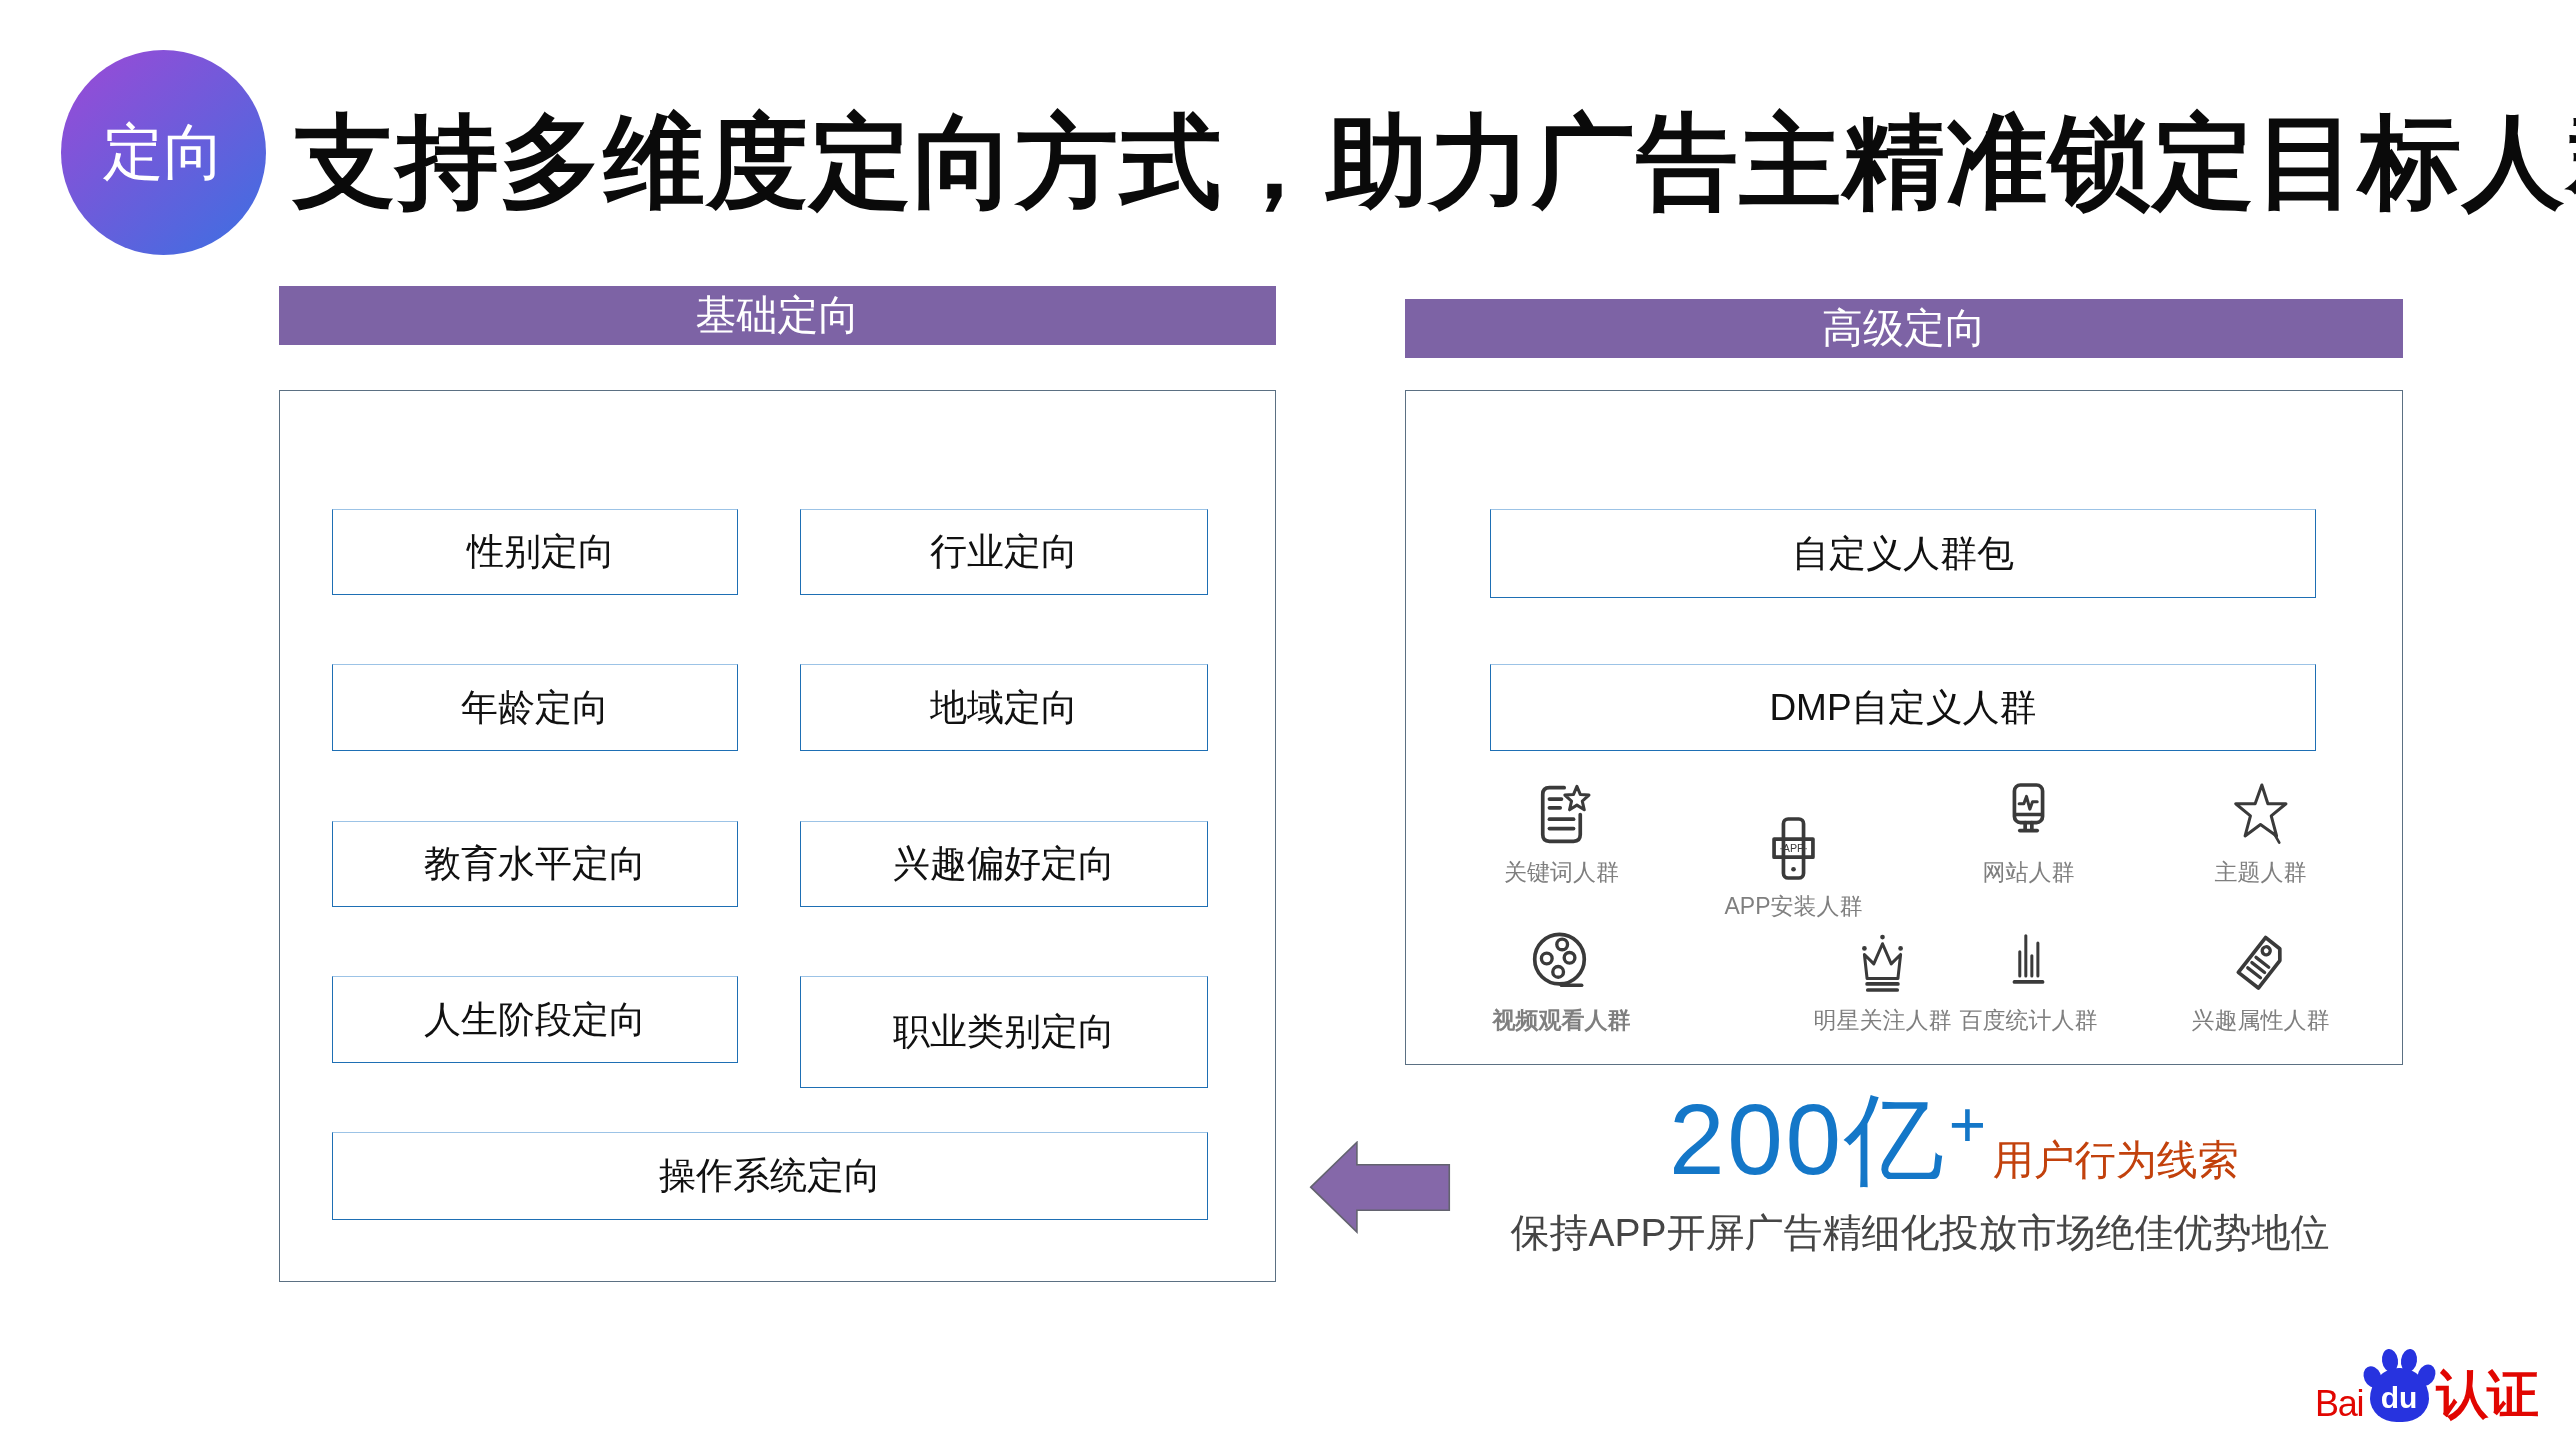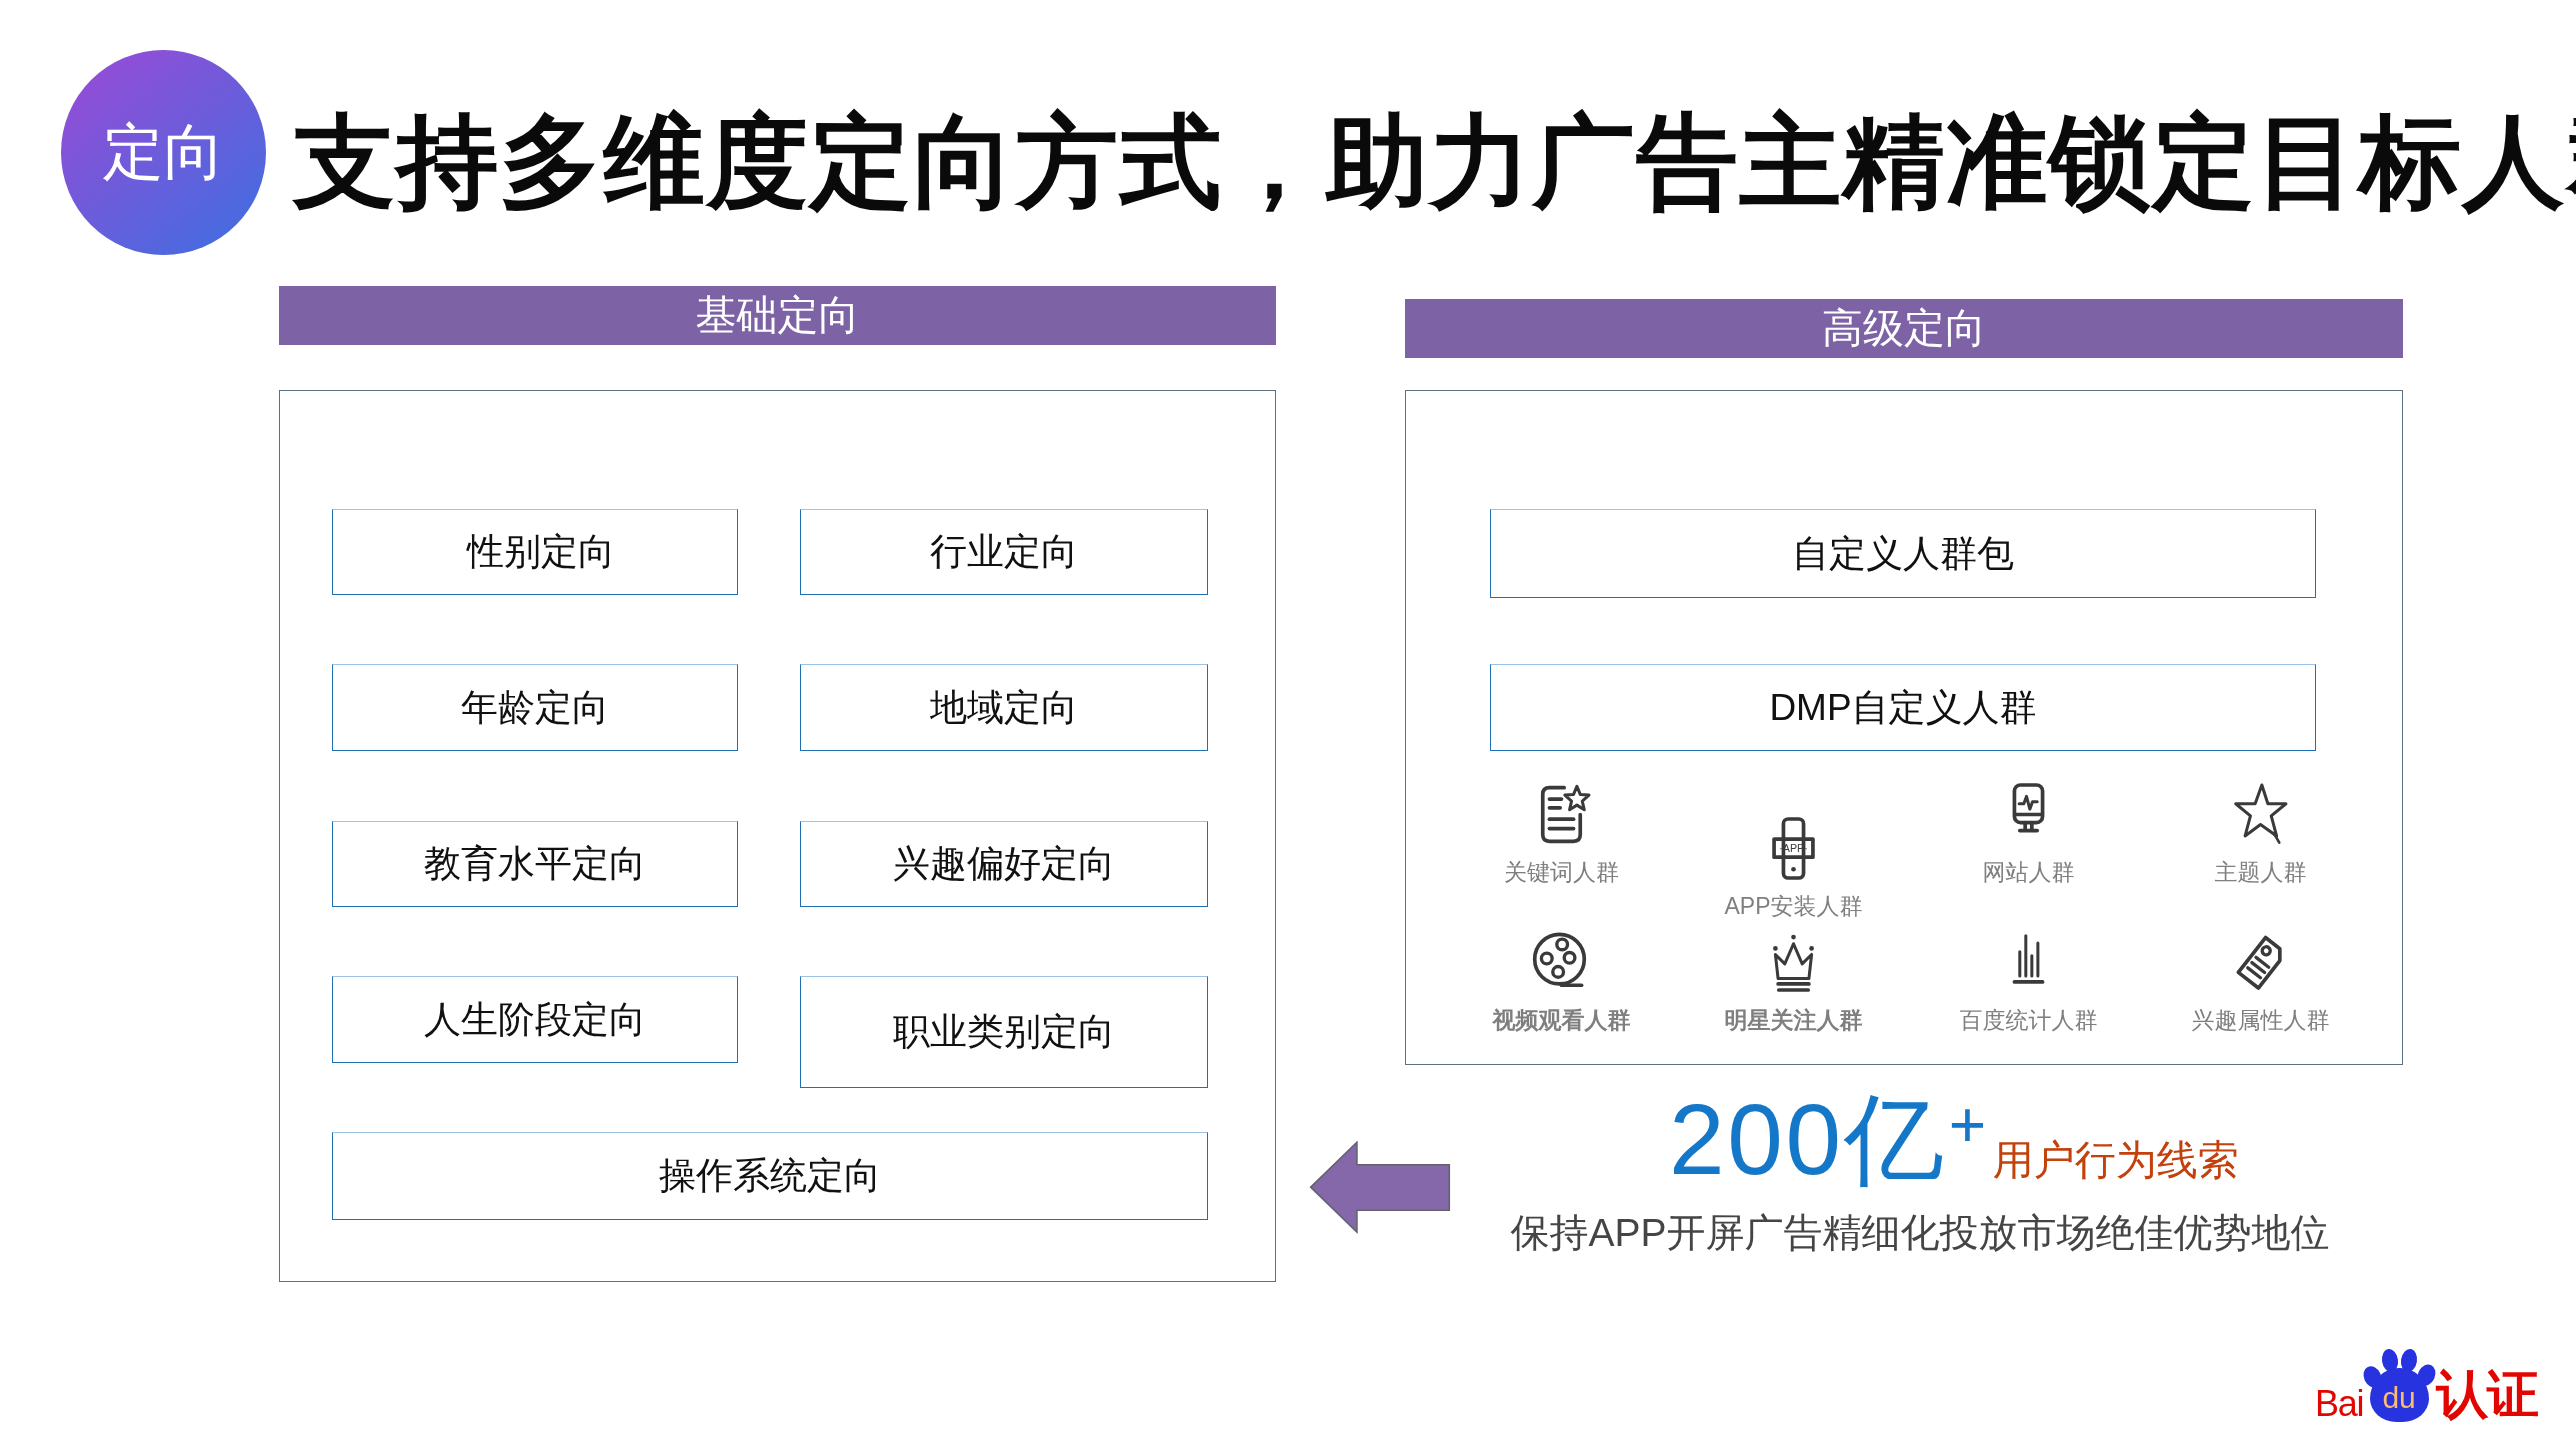--- a/index.html
+++ b/index.html
@@ -50,21 +50,21 @@
              font-size:39px;color:#454545;white-space:nowrap;}
 
   
   .logo{position:absolute;left:2315px;top:1341px;height:81px;display:flex;align-items:flex-end;}
   .logo-bai{font-size:36px;font-weight:normal;color:#e10601;line-height:1.0;letter-spacing:-1.3px;}
   .logo-suffix{font-size:52px;font-weight:bold;color:#e10601;line-height:1.05;letter-spacing:-1.3px;}
   .paw{position:relative;width:68px;height:77px;margin:0 2.6px;}
   .paw-pad{position:absolute;left:3.9px;bottom:0;width:59px;height:54px;background:#2733df;
            border-radius:50% 50% 46% 46% / 58% 58% 44% 44%;
            display:flex;align-items:center;justify-content:center;}
-  .paw-du{color:#fdba74;font-weight:normal;font-size:30px;margin-top:6.4px;}
+  .paw-du{color:#ffffff;font-weight:bold;font-size:30px;margin-top:6.4px;}
   .toe{position:absolute;background:#2733df;border-radius:50%;}
   .toe1{left:-1.3px;top:20.6px;width:16.7px;height:22px;transform:rotate(-25deg);}
   .toe2{left:16px;top:3.9px;width:16px;height:23px;transform:rotate(-8deg);}
   .toe3{left:35px;top:3.9px;width:16px;height:23px;transform:rotate(8deg);}
   .toe4{left:52px;top:19.3px;width:16.7px;height:22px;transform:rotate(25deg);}
 </style>
 </head>
 <body>
 
 <div class="slide">
@@ -140,21 +140,21 @@
     <svg viewBox="0 0 100 100">
       <circle class="ic" cx="47" cy="45" r="37"></circle>
       <circle class="ic" style="stroke-width:5" cx="51" cy="23" r="8"></circle>
       <circle class="ic" style="stroke-width:5" cx="28" cy="44" r="8"></circle>
       <circle class="ic" style="stroke-width:5" cx="62" cy="43" r="8"></circle>
       <circle class="ic" style="stroke-width:5" cx="45" cy="64" r="8"></circle>
       <line class="ic" x1="50" y1="84" x2="80" y2="84"></line>
     </svg>
     <div class="icon-label">视频观看人群</div>
   </div>
-  <div class="icon-cell" style="left:1687px;top:929px;font-weight:bold;">
+  <div class="icon-cell" style="left:1776px;top:929px;">
     <svg viewBox="0 0 100 100">
       <path class="ic" style="stroke-width:4.5" d="M27 74 L23 38 L37 52 L50 22 L63 52 L77 38 L73 74 Z"></path>
       <circle class="icf" cx="23" cy="29" r="3.5"></circle>
       <circle class="icf" cx="50" cy="12" r="3.5"></circle>
       <circle class="icf" cx="77" cy="29" r="3.5"></circle>
       <line class="ic" x1="27" y1="82" x2="73" y2="82"></line>
       <line class="ic" x1="28" y1="91" x2="72" y2="91"></line>
     </svg>
     <div class="icon-label">明星关注人群</div>
   </div>

